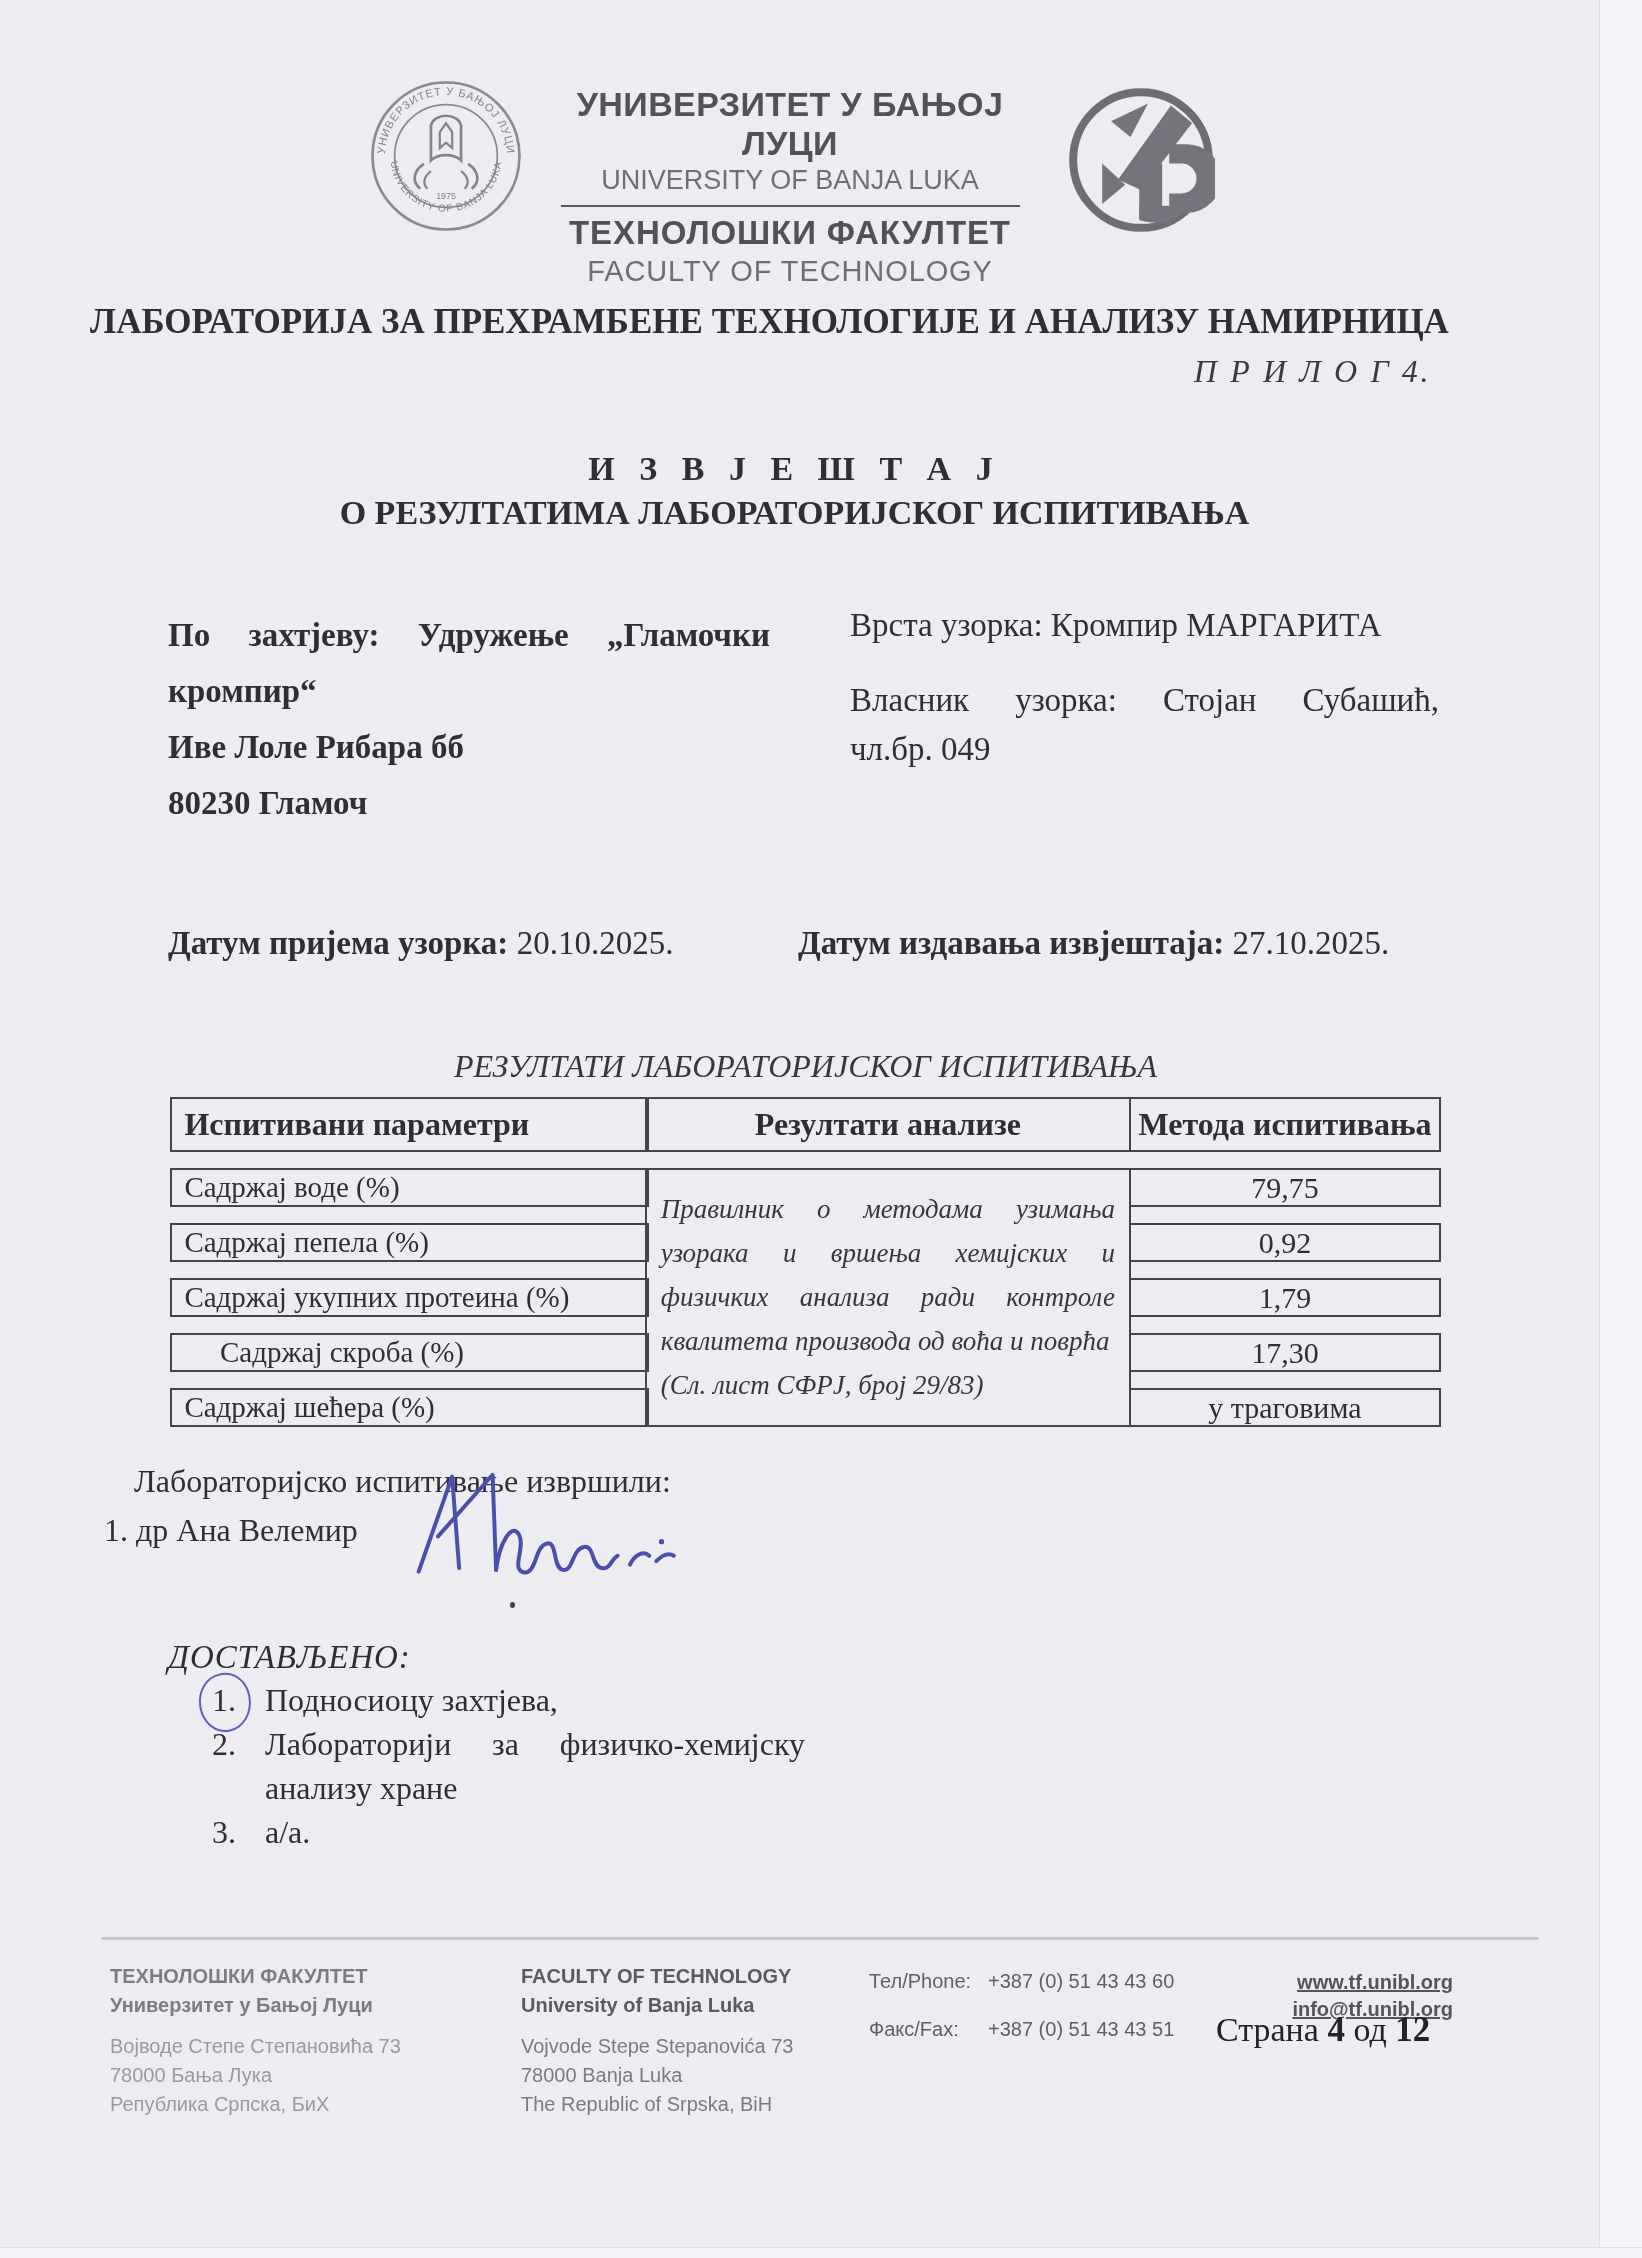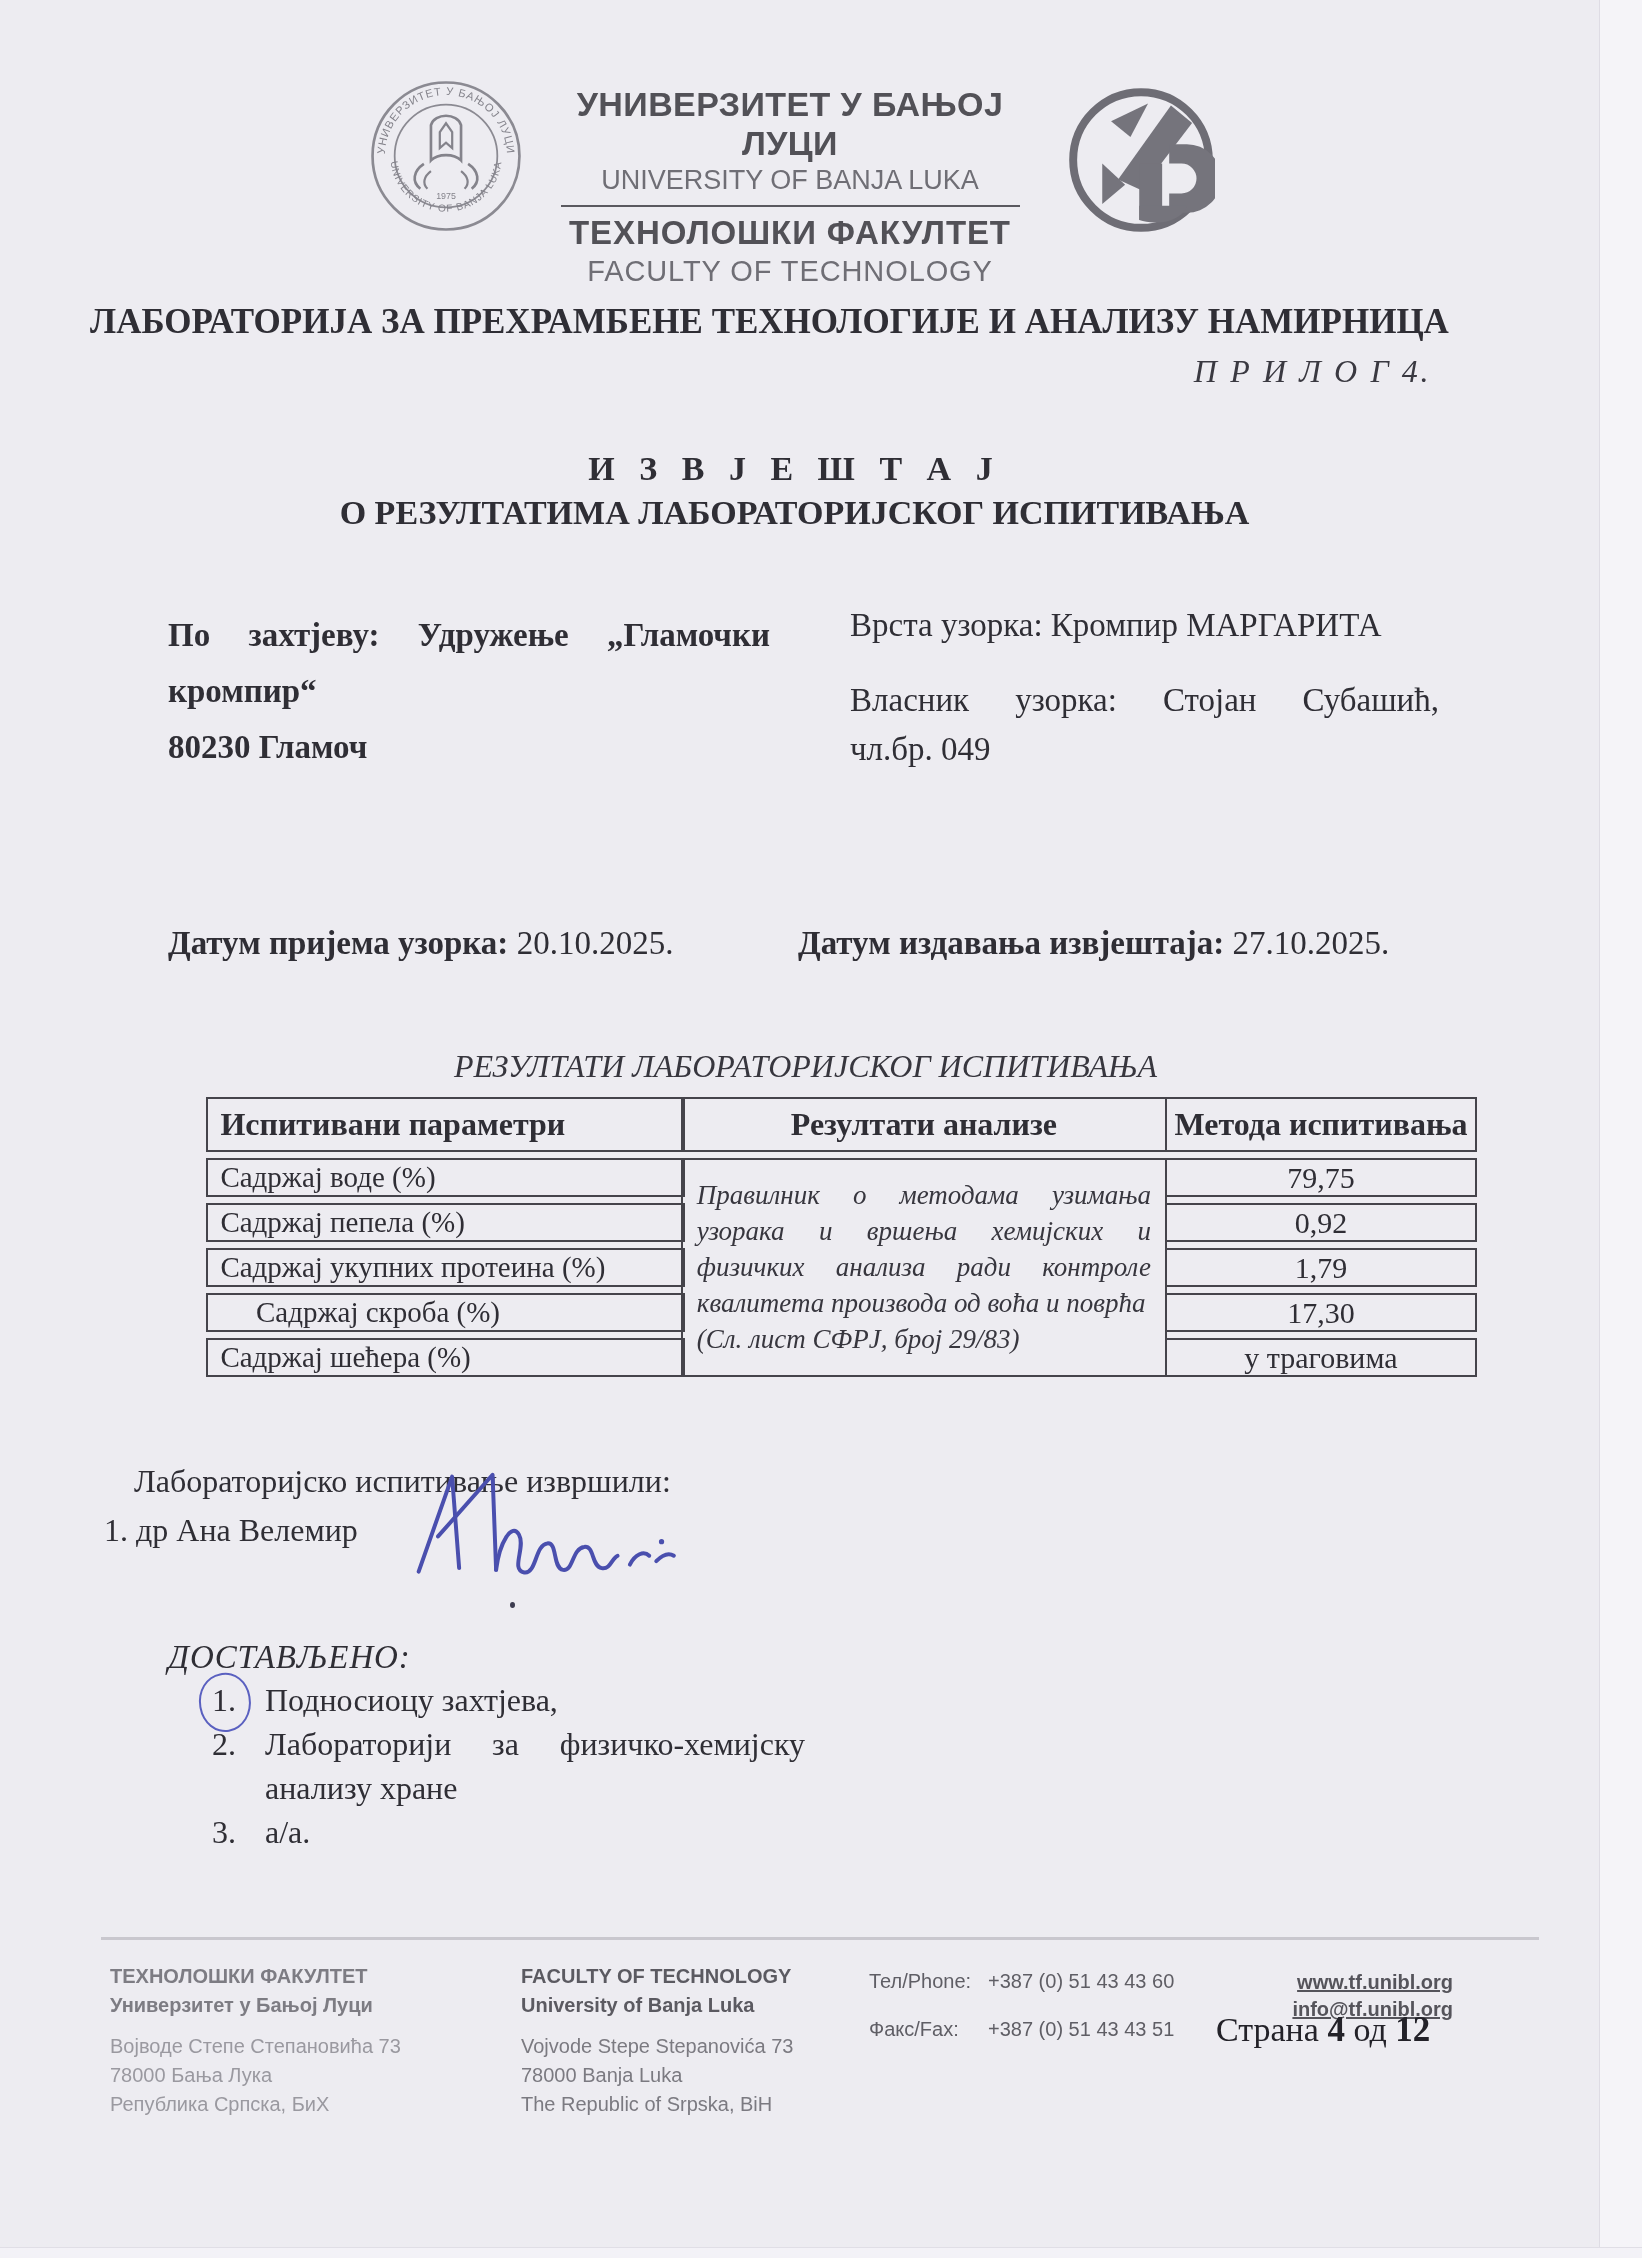--- a/index.html
+++ b/index.html
@@ -33,21 +33,21 @@
   .justify{text-align:justify;text-align-last:justify;}
   .owner-block{margin-top:32px;line-height:49px;}
 
   .dates-row{top:925px;font-size:33px;color:#2f2e35;}
   .date-left{left:168px;width:618px;}
   .date-right{left:798px;width:635px;}
   .b{font-weight:bold;}
 
   .results-title{left:170px;top:1048px;width:1271px;text-align:center;font-size:32px;font-style:italic;color:#37363e;}
 
-  .rtable{left:170px;top:1097px;width:1271px;display:grid;grid-template-columns:477px 484px 310px;grid-template-rows:55px 39px 39px 39px 39px 39px;row-gap:6px;margin-left:36px;}
+  .rtable{left:170px;top:1097px;width:1271px;display:grid;grid-template-columns:477px 484px 310px;grid-template-rows:55px 39px 39px 39px 39px 39px;row-gap:16px;}
   .cell{border:2.2px solid #45444b;background:transparent;display:flex;align-items:center;font-size:29px;color:#2f2e35;box-sizing:border-box;}
   .cell.hd{font-size:32px;font-weight:bold;}
   .c1{padding-left:12.4px;margin-right:-2.2px;}
   .c3{justify-content:center;font-size:30px;}
   .hd-center{justify-content:center;}
   .method-cell{grid-column:2;grid-row:2 / 7;flex-direction:column;justify-content:space-around;align-items:stretch;padding:17px 14px;font-style:italic;font-size:27px;color:#37363e;}
   .method-line{width:100%;}
 
   .performed-heading{left:134px;top:1463px;width:794px;font-size:32px;color:#2f2e35;}
   .analyst-line{left:104px;top:1512px;width:529px;font-size:32px;color:#2f2e35;}
@@ -123,20 +123,21 @@
 </svg>
 
 <div class="abs lab-title">ЛАБОРАТОРИЈА ЗА ПРЕХРАМБЕНЕ ТЕХНОЛОГИЈЕ И АНАЛИЗУ НАМИРНИЦА</div>
 <div class="abs annex">П Р И Л О Г  4.</div>
 <div class="abs report-t1">И З В Ј Е Ш Т А Ј</div>
 <div class="abs report-t2">О РЕЗУЛТАТИМА ЛАБОРАТОРИЈСКОГ ИСПИТИВАЊА</div>
 
 <div class="abs req-left">
   <div class="justify">По захтјеву: Удружење „Гламочки</div>
   <div>кромпир“</div>
+  <div>Иве Лоле Рибара бб</div>
   <div>80230 Гламоч</div>
 </div>
 <div class="abs req-right">
   <div>Врста узорка: Кромпир МАРГАРИТА</div>
   <div class="owner-block">
     <div class="justify">Власник узорка: Стојан Субашић,</div>
     <div>чл.бр. 049</div>
   </div>
 </div>
 

